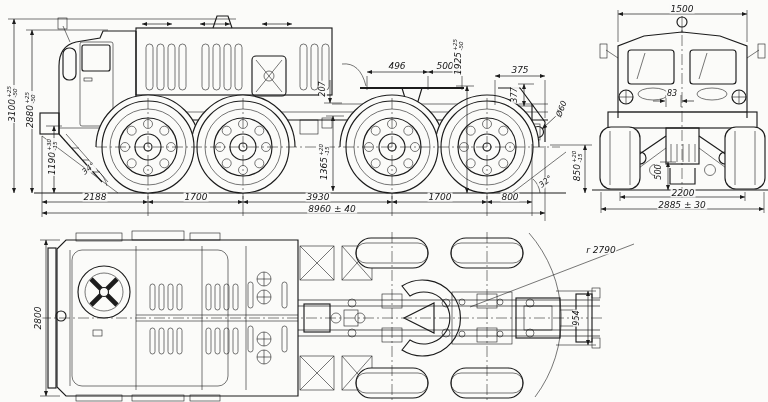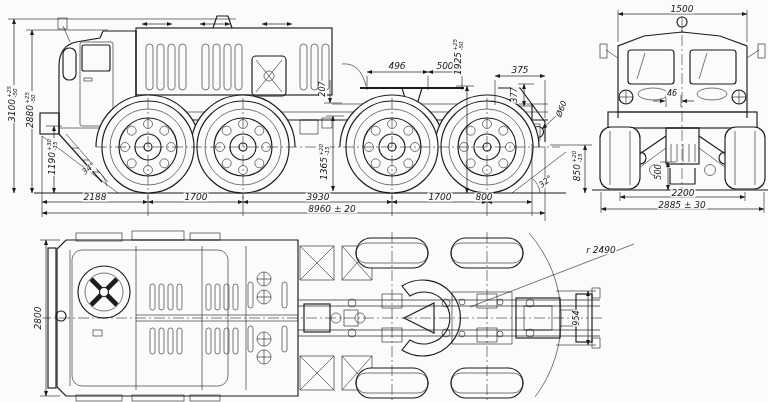--- a/index.html
+++ b/index.html
@@ -409,25 +409,25 @@
       <span class="tol">
         <i>+20</i>
         <i>-15</i>
       </span>
     </div>
   <div class="lbl r40 sm" style="left:546px;top:182px">32°</div>
   <div class="lbl" style="left:95px;top:197px">2188</div>
   <div class="lbl" style="left:196px;top:197px">1700</div>
   <div class="lbl" style="left:318px;top:197px">3930</div>
   <div class="lbl" style="left:440px;top:197px">1700</div>
-  <div class="lbl" style="left:484px;top:197px">800</div>
-  <div class="lbl" style="left:332px;top:209px">8960 ± 20</div>
+  <div class="lbl" style="left:510px;top:197px">800</div>
+  <div class="lbl" style="left:332px;top:209px">8960 ± 40</div>
 
   <div class="lbl" style="left:682px;top:9px">1500</div>
-  <div class="lbl sm" style="left:672px;top:94px">46</div>
+  <div class="lbl sm" style="left:672px;top:94px">83</div>
   <div class="lbl rot sm" style="left:659px;top:172px">500</div>
   <div class="lbl" style="left:683px;top:193px">2200</div>
   <div class="lbl" style="left:682px;top:205px">2885 ± 30</div>
 
   <div class="lbl rot" style="left:38px;top:318px">2800</div>
-  <div class="lbl" style="left:601px;top:250px">r 2490</div>
+  <div class="lbl" style="left:601px;top:250px">r 2790</div>
   <div class="lbl rot sm" style="left:577px;top:318px">954</div>
 </div>
 
 </body></html>

